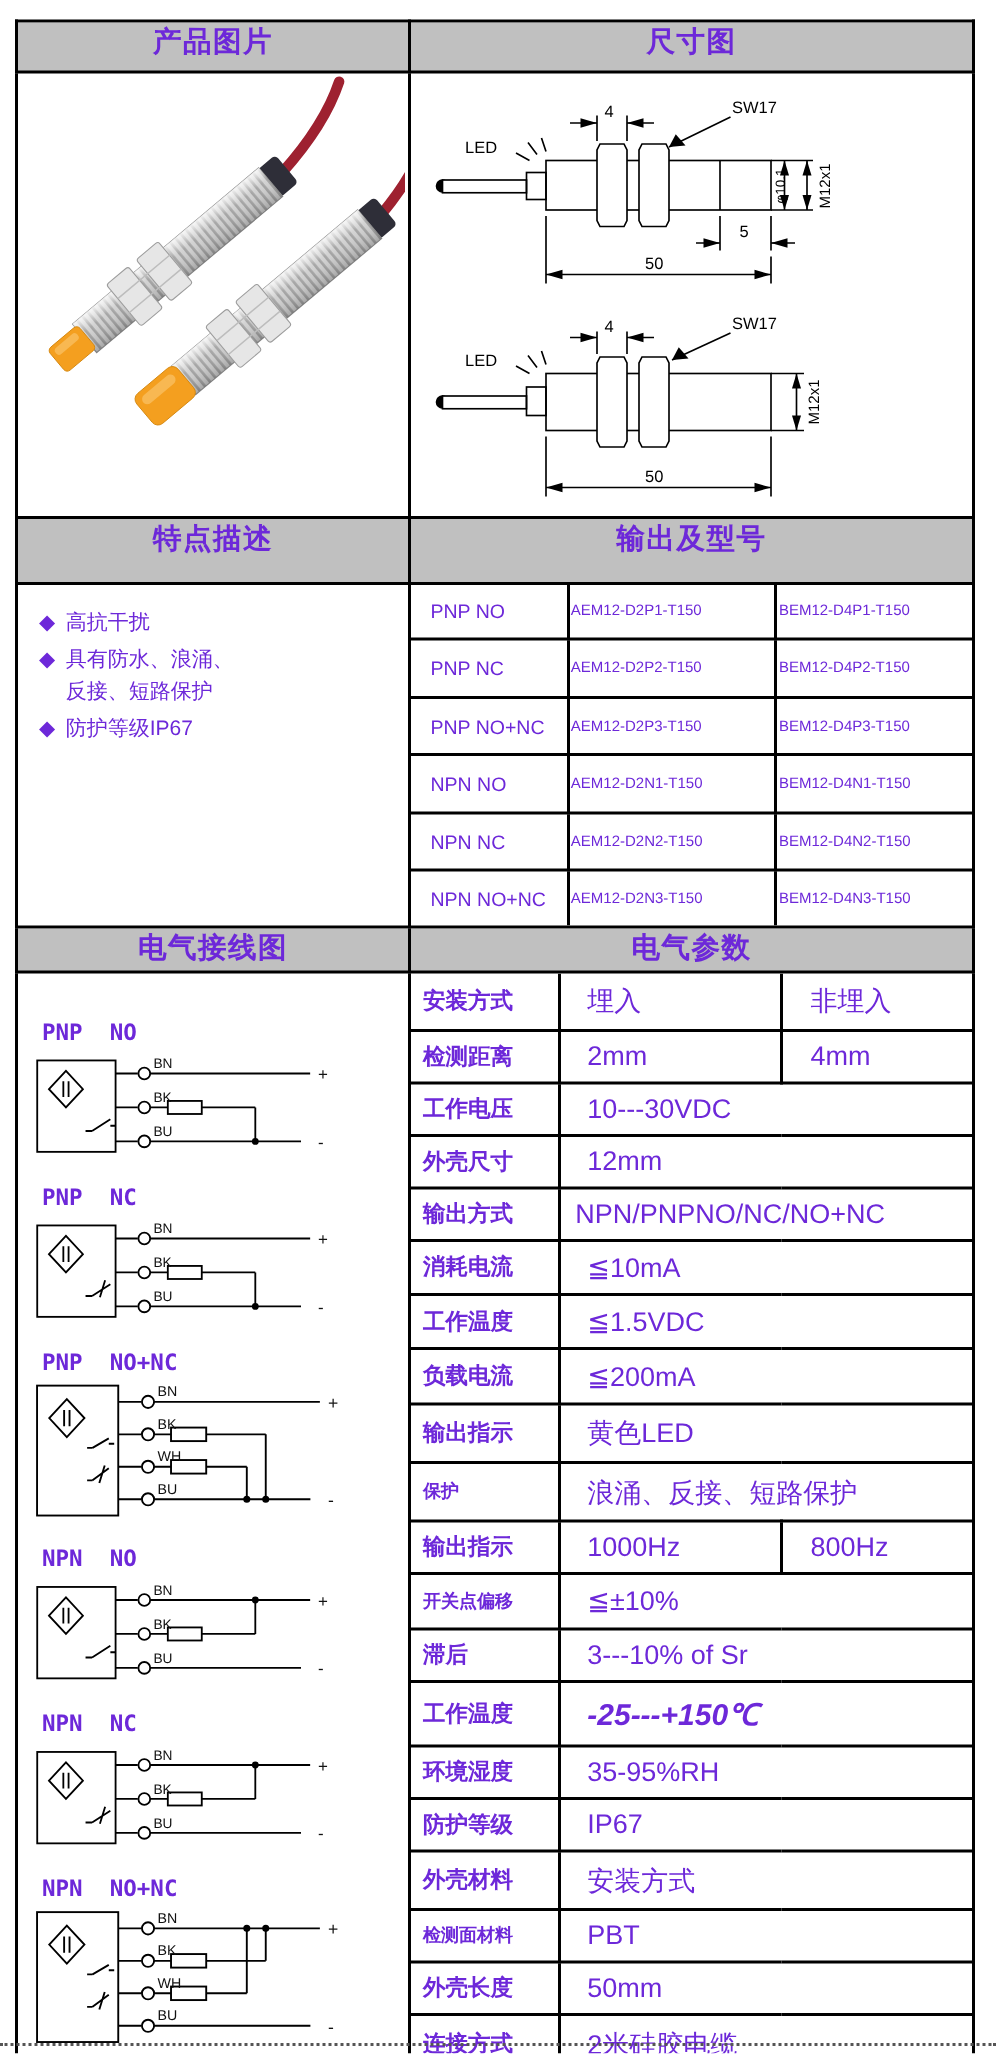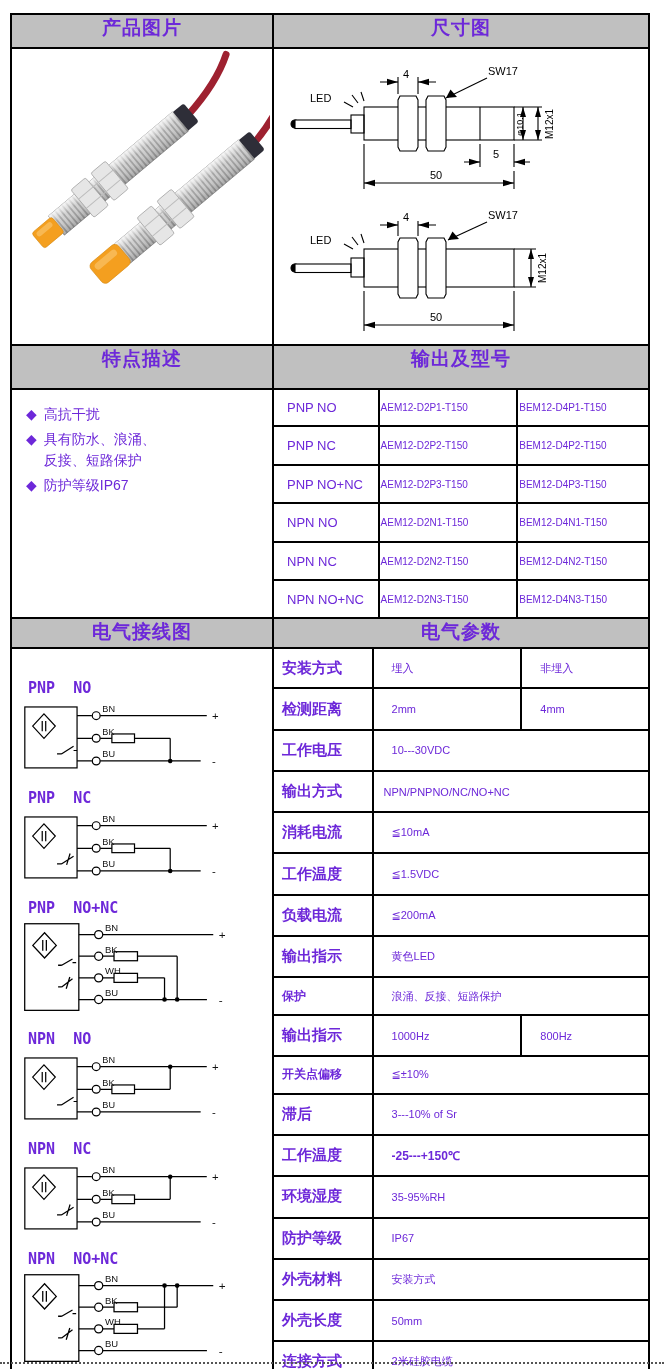--- a/index.html
+++ b/index.html
@@ -15,22 +15,22 @@
   table.inner tr:first-child>td{border-top:none;}
   table.inner tr:last-child>td{border-bottom:none;}
   table.inner td:first-child{border-left:none;}
   table.inner td.lastcol{border-right:none;}
   
   .m-out{font-size:13px;padding-left:13px;vertical-align:middle;}
   .m-num{font-size:10px;vertical-align:middle;margin-left:20px;}
   
   .p-label{font-size:15px;padding-left:8px;vertical-align:middle;font-weight:bold;}
   .p-label.sm{font-size:12px;}
-  .p-val{font-size:11px;padding-left:18px;vertical-align:middle;}
-  .p-val.bold{font-weight:bold;font-size:12px;}
+  .p-val{font-size:18px;padding-left:18px;vertical-align:middle;}
+  .p-val.bold{font-weight:bold;font-size:20px;font-style:italic;}
   
   .features{padding:14px 8px 0 14px;}
   .feat{display:flex;margin-bottom:4px;line-height:21px;}
   .diam{font-size:14px;margin-right:7px;}
   .ftext{font-size:14px;max-width:122px;}
   
   .wiring{padding:30px 0 0 10px;}
   .wblock{margin-bottom:15px;}
   .wlabel{font-family:"DejaVu Sans Mono","Liberation Mono",monospace;font-weight:bold;
           font-size:15px;white-space:pre;margin:0 0 3px 6px;}
@@ -434,20 +434,24 @@
           <tr>
             <td class="p-label">检测距离</td>
             <td class="p-val">2mm</td>
             <td class="p-val lastcol">4mm</td>
           </tr>
           <tr>
             <td class="p-label">工作电压</td>
             <td class="p-val lastcol" colspan="2">10---30VDC</td>
           </tr>
           <tr>
+            <td class="p-label">外壳尺寸</td>
+            <td class="p-val lastcol" colspan="2">12mm</td>
+          </tr>
+          <tr>
             <td class="p-label">输出方式</td>
             <td class="p-val lastcol" colspan="2" style="padding-left:10px">NPN/PNPNO/NC/NO+NC</td>
           </tr>
           <tr>
             <td class="p-label">消耗电流</td>
             <td class="p-val lastcol" colspan="2">≦10mA</td>
           </tr>
           <tr>
             <td class="p-label">工作温度</td>
             <td class="p-val lastcol" colspan="2">≦1.5VDC</td>
@@ -485,20 +489,24 @@
             <td class="p-label">环境湿度</td>
             <td class="p-val lastcol" colspan="2">35-95%RH</td>
           </tr>
           <tr>
             <td class="p-label">防护等级</td>
             <td class="p-val lastcol" colspan="2">IP67</td>
           </tr>
           <tr>
             <td class="p-label">外壳材料</td>
             <td class="p-val lastcol" colspan="2">安装方式</td>
+          </tr>
+          <tr>
+            <td class="p-label sm">检测面材料</td>
+            <td class="p-val lastcol" colspan="2">PBT</td>
           </tr>
           <tr>
             <td class="p-label">外壳长度</td>
             <td class="p-val lastcol" colspan="2">50mm</td>
           </tr>
           <tr>
             <td class="p-label">连接方式</td>
             <td class="p-val lastcol" colspan="2">2米硅胶电缆</td>
           </tr>
         </tbody>

